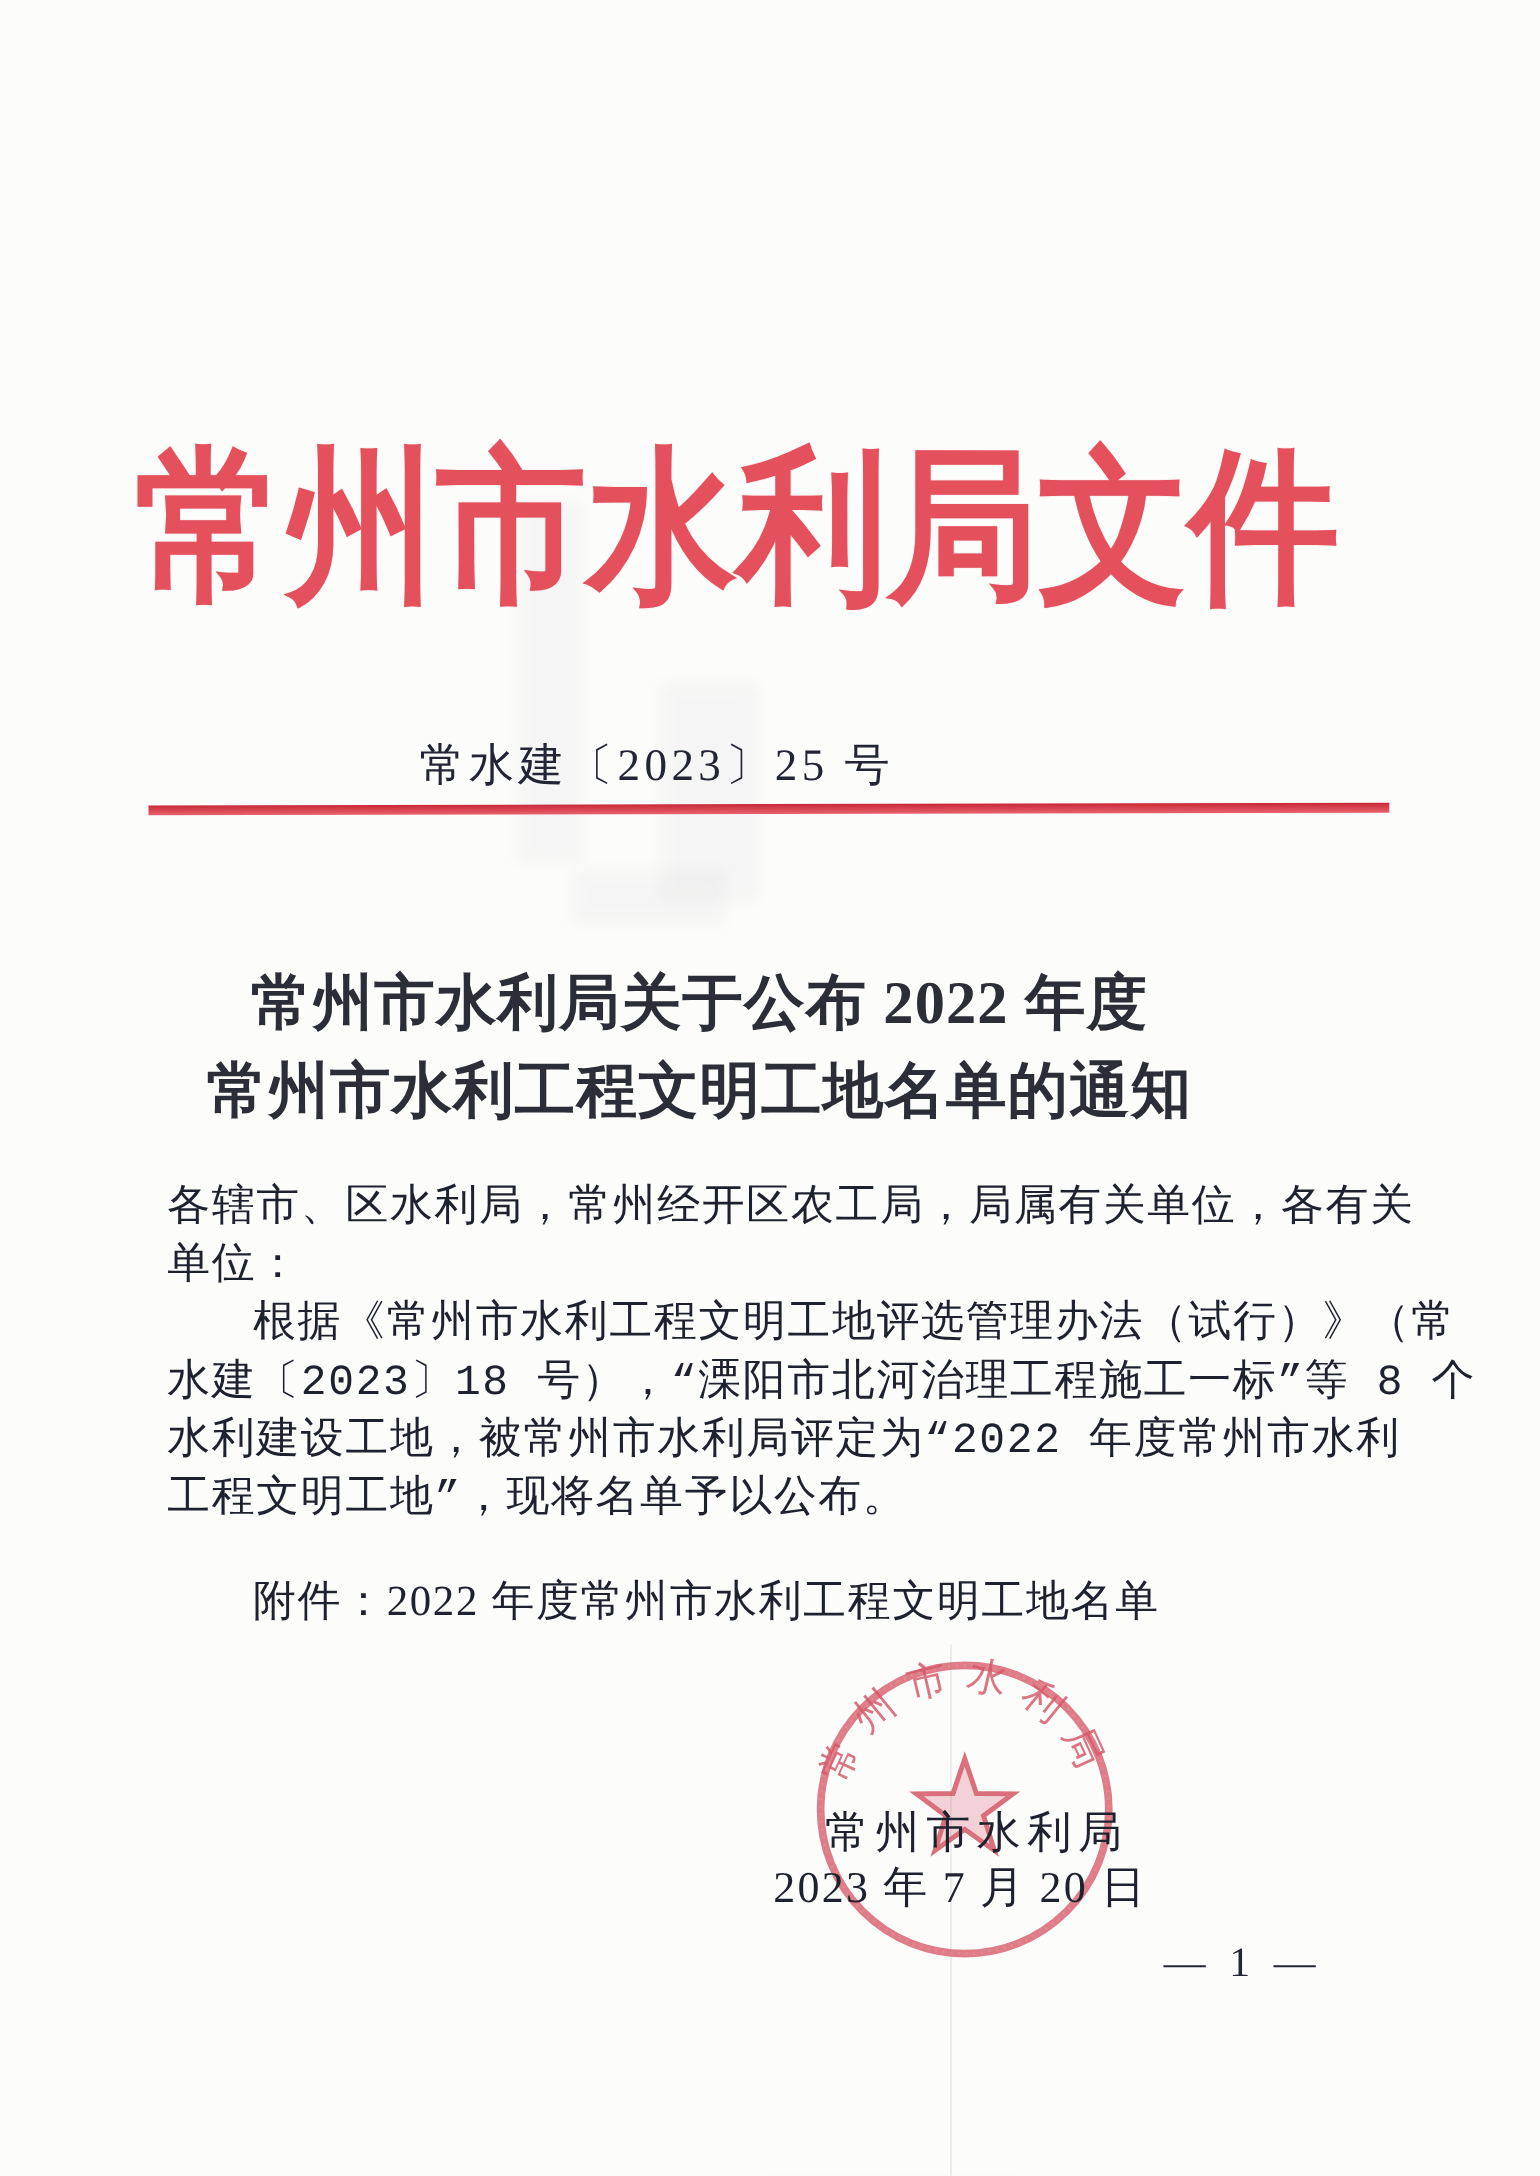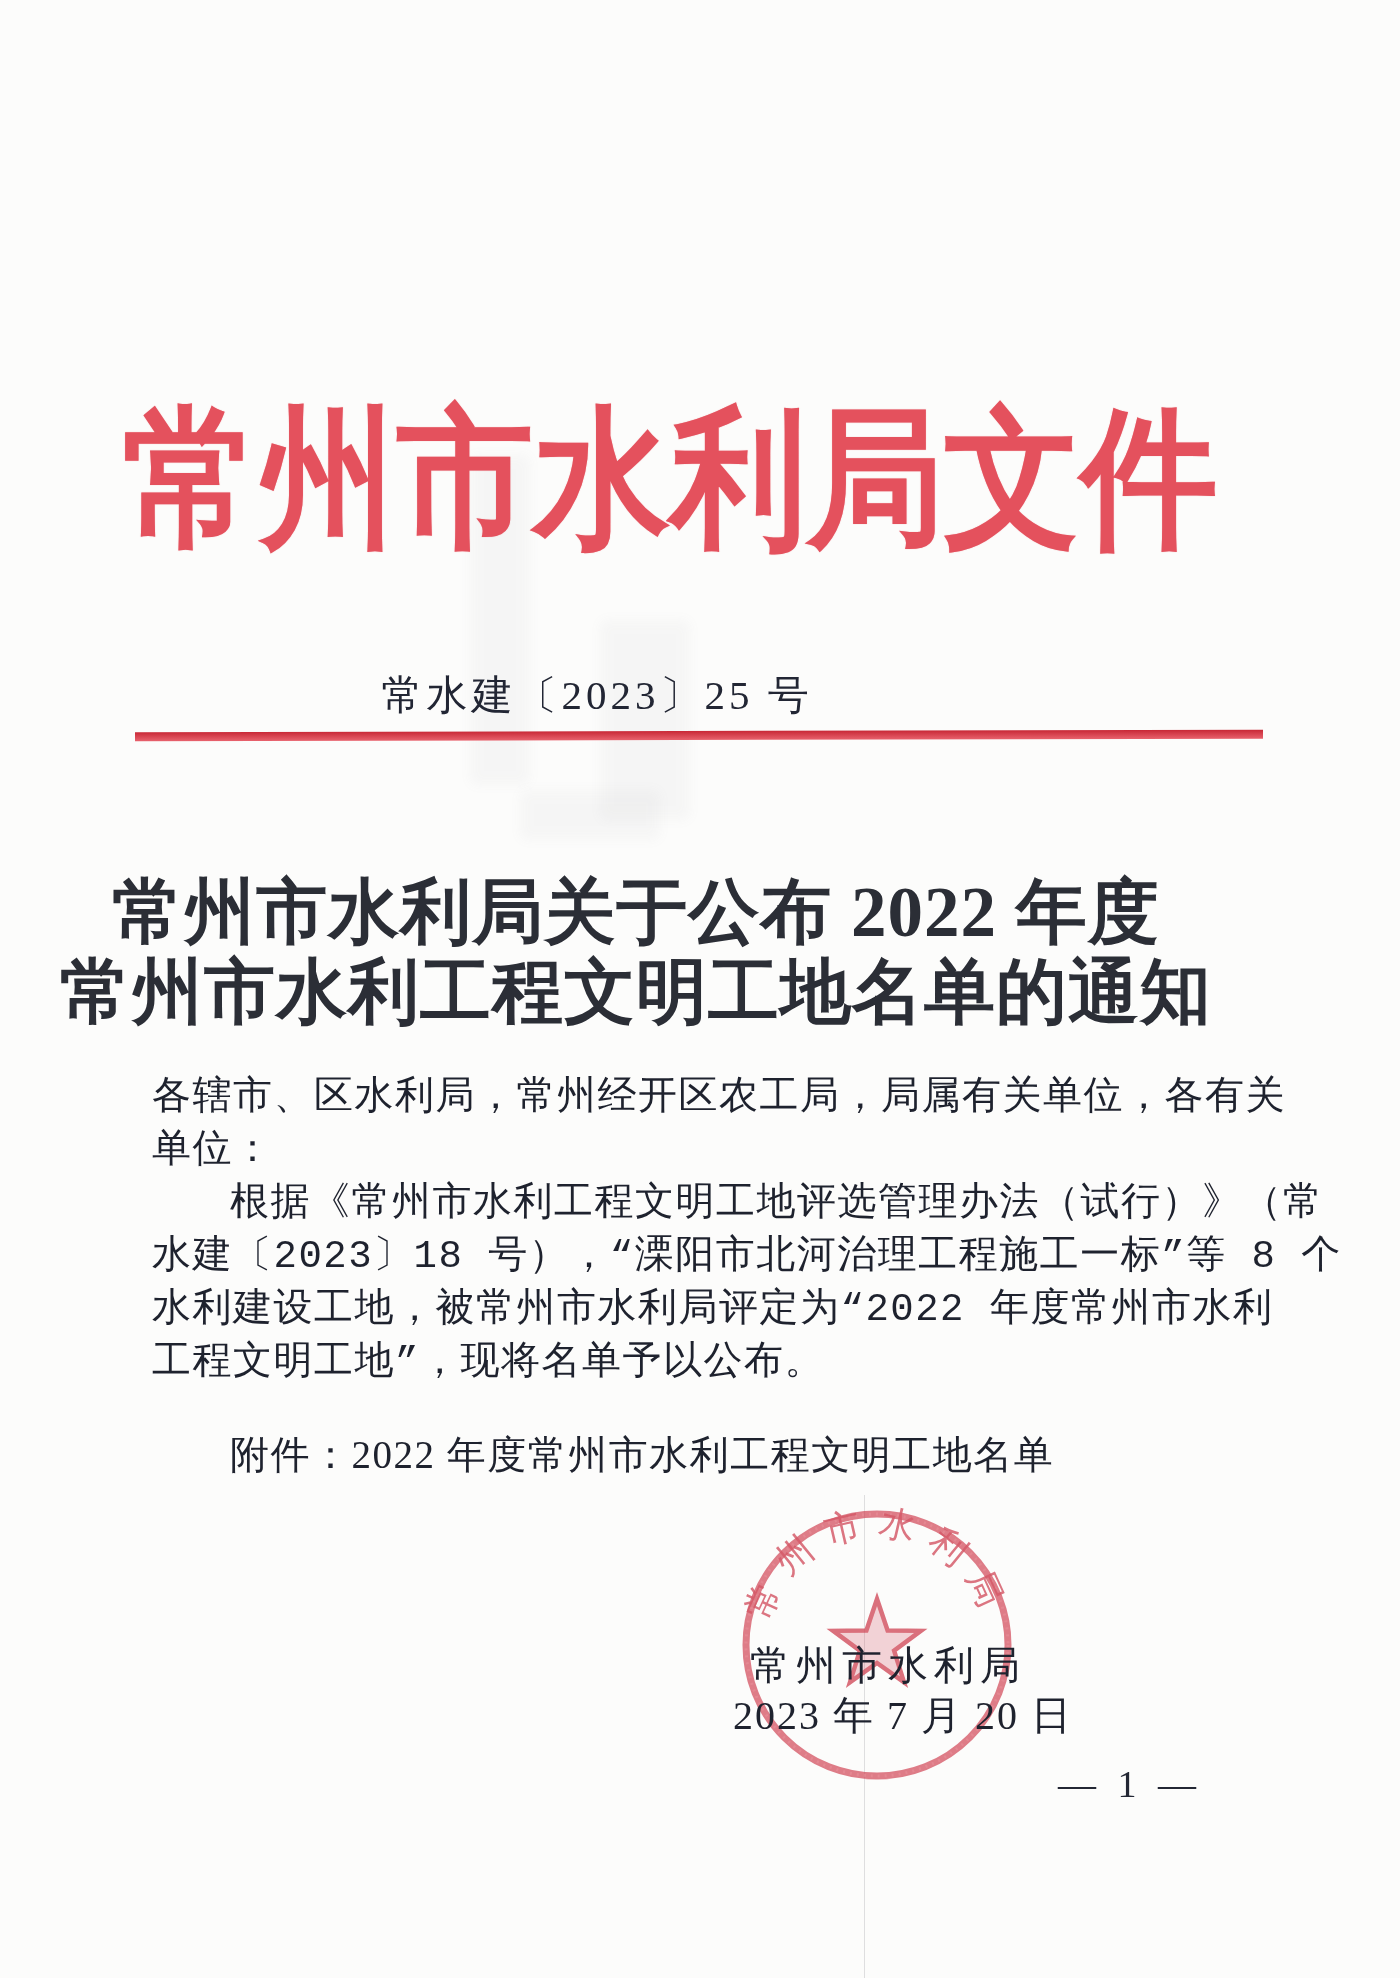--- a/index.html
+++ b/index.html
@@ -45,21 +45,21 @@
     background:linear-gradient(#c82836,#e8626d);
     transform:rotate(-0.12deg);
   }
   
   .doc-title{
     position:absolute;
     left:0;top:872px;width:1272px;
     text-align:center;
     color:#2b2e36;
     font-weight:700;
-    font-size:71px;
+    font-size:55px;
     line-height:80px;
     letter-spacing:1px;
     white-space:nowrap;
   }
   
   .body-block{
     position:absolute;
     left:152px;top:1072px;width:1098px;
     font-size:39px;
     line-height:53px;
@@ -85,21 +85,21 @@
     text-align:center;
     font-size:40px;
     color:#1e222e;
     letter-spacing:6px;
     white-space:nowrap;
     z-index:3;
   }
   .sig-date{
     position:absolute;
     left:703px;top:1688px;width:400px;
-    text-align:center;
+    text-align:left;
     font-size:40px;
     color:#1e222e;
     letter-spacing:2px;
     white-space:nowrap;
     z-index:3;
   }
   .seal{
     position:absolute;
     left:727px;top:1495px;
     width:300px;height:300px;

